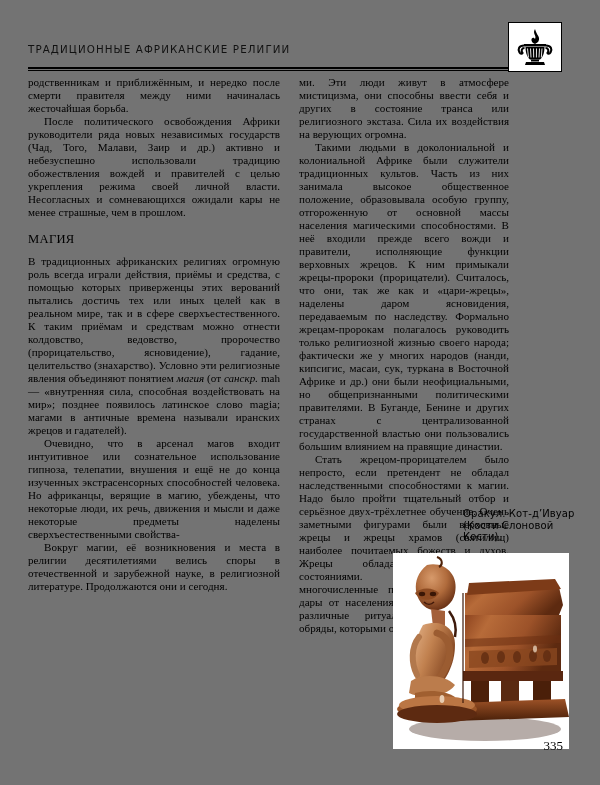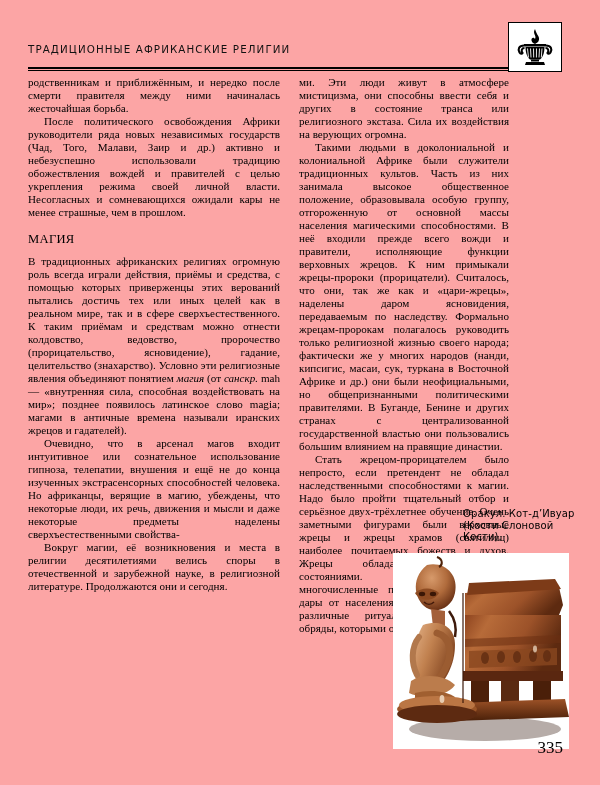--- a/index.html
+++ b/index.html
@@ -8,21 +8,21 @@
     background: #ffffff;
   }
   body {
     font-family: "Liberation Serif", serif;
     color: #000000;
   }
   .page {
     position: relative;
     width: 600px;
     height: 785px;
-    background: #fca5a5;
+    background: #737373;
     overflow: hidden;
   }
 
   
   .running-head {
     position: absolute;
     left: 28px;
     top: 43px;
     font-family: "DejaVu Sans", sans-serif;
     font-size: 10.3px;
@@ -112,21 +112,21 @@
   .photo svg { display:block; width:100%; height:100%; }
 
   
   .folio {
     position: absolute;
     left: 0;
     top: 738px;
     width: 563px;
     text-align: right;
     font-family: "Liberation Serif", serif;
-    font-size: 17px;
+    font-size: 13px;
     color: #000;
   }
 </style>
 </head>
 <body>
 
 <div class="page">
 
   <div class="running-head">ТРАДИЦИОННЫЕ АФРИКАНСКИЕ РЕЛИГИИ</div>
   <div class="header-rule"></div>

